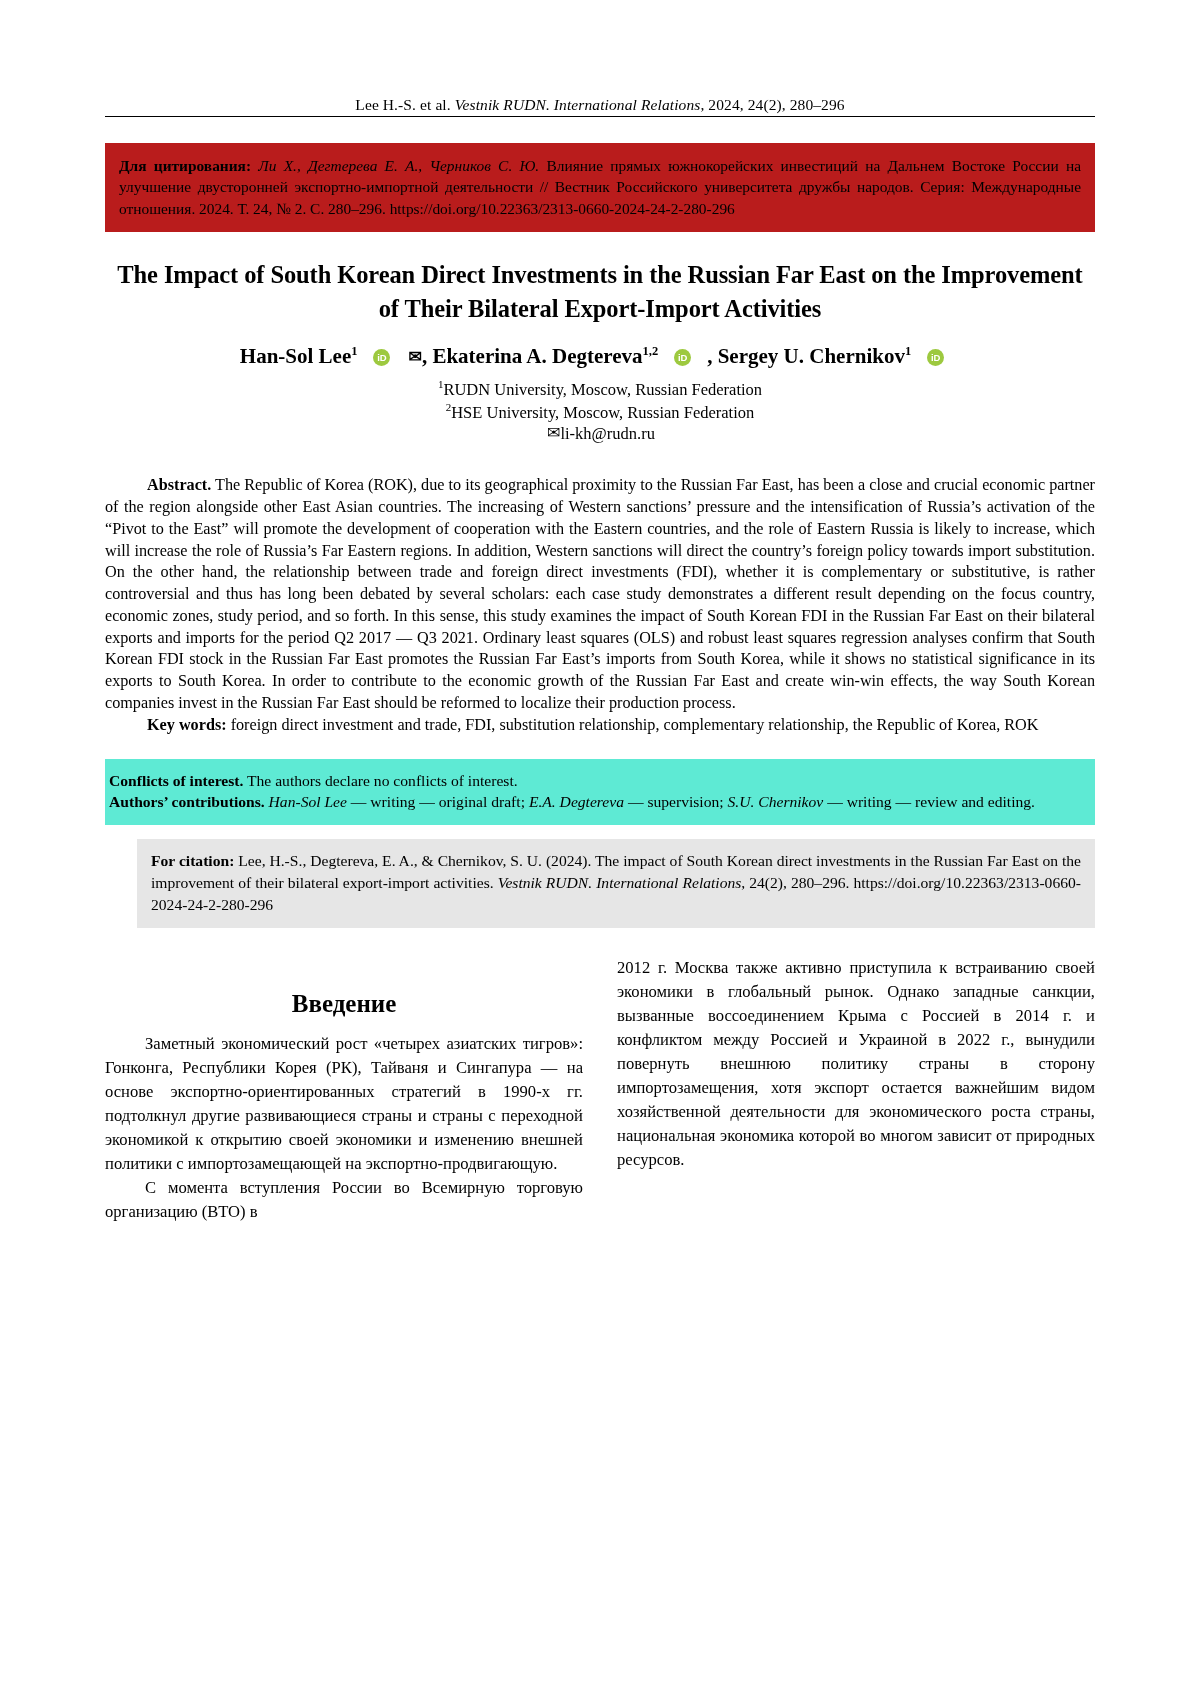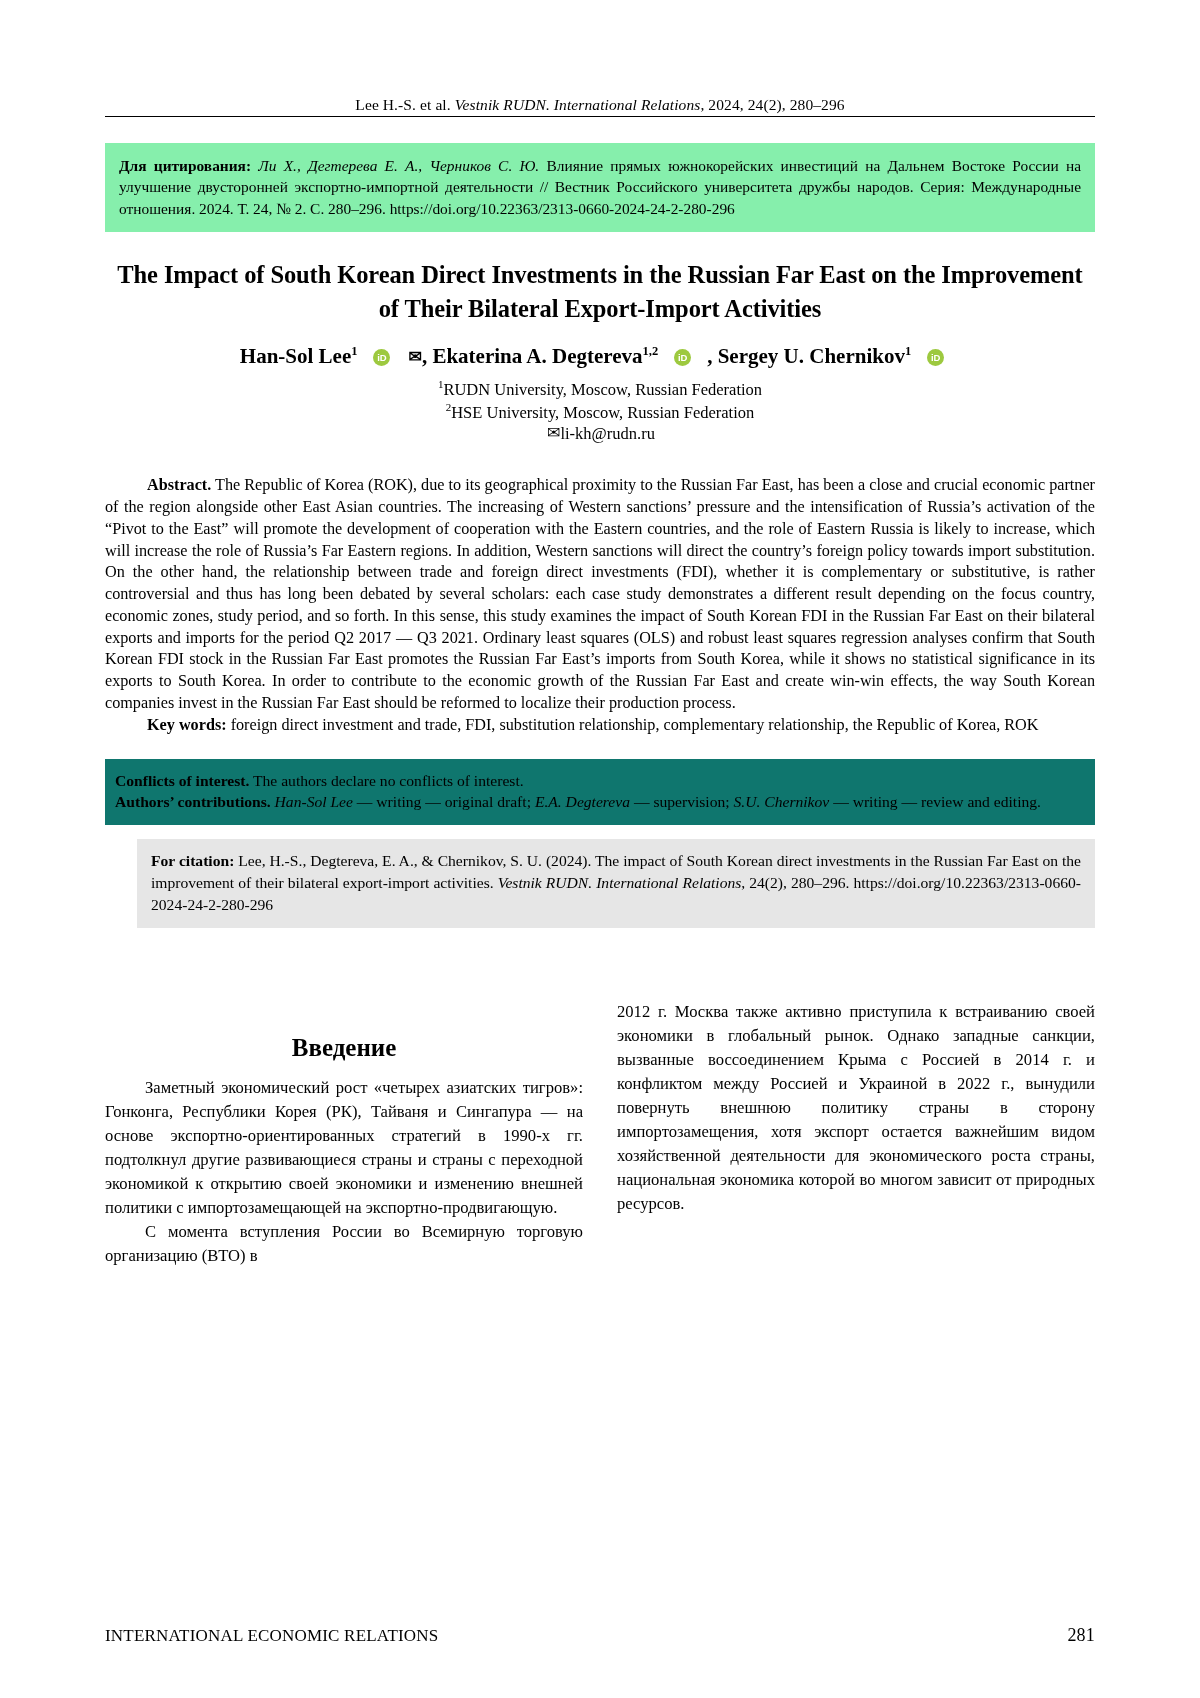--- a/index.html
+++ b/index.html
@@ -25,21 +25,21 @@
     text-align: center;
     font-size: 15.5px;
     padding-bottom: 2px;
     border-bottom: 1.1px solid #000;
     margin-bottom: 26px;
     letter-spacing: 0.1px;
   }
   .running-head .ital { font-style: italic; }
 
   .gray-box {
-    background: #86efac;
+    background: #b91c1c;
     padding: 12px 14px 13px 14px;
     font-size: 15.4px;
     line-height: 1.38;
     text-align: justify;
     margin-bottom: 26px;
   }
   .gray-box b { font-weight: bold; }
   .gray-box .ital { font-style: italic; }
 
   h1.title {
@@ -100,22 +100,22 @@
   .keywords {
     font-size: 16.2px;
     line-height: 1.345;
     text-align: justify;
     text-indent: 42px;
     margin-top: 0;
   }
   .keywords b { font-weight: bold; }
 
   .gray-box2 {
-    background: #0f766e;
-    padding: 11px 14px 12px 10px;
+    background: #5eead4;
+    padding: 11px 14px 12px 4px;
     font-size: 15.6px;
     line-height: 1.4;
     text-align: justify;
     margin-top: 22px;
   }
   .gray-box2 p { margin: 0; }
   .gray-box2 b { font-weight: bold; }
   .gray-box2 .ital { font-style: italic; }
 
   .gray-box3 {
@@ -140,21 +140,20 @@
   .columns {
     display: flex;
     gap: 34px;
     margin-top: 28px;
   }
   .col {
     flex: 1 1 0;
     font-size: 16.6px;
     line-height: 1.45;
     text-align: justify;
-    margin-top: 44px;
   }
   .col p { margin: 0; text-indent: 40px; }
 
   .footer {
     position: absolute;
     left: 105px;
     right: 105px;
     bottom: 52px;
     display: flex;
     justify-content: space-between;
@@ -217,18 +216,14 @@
     <div class="col">
       <div class="section-head">Введение</div>
       <p>Заметный экономический рост «четырех азиатских тигров»: Гонконга, Республики Корея (РК), Тайваня и Сингапура — на основе экспортно-ориентированных стратегий в 1990-х гг. подтолкнул другие развивающиеся страны и страны с переходной экономикой к открытию своей экономики и изменению внешней политики с импортозамещающей на экспортно-продвигающую.</p>
       <p>С момента вступления России во Всемирную торговую организацию (ВТО) в</p>
     </div>
     <div class="col">
       <p style="text-indent:0">2012 г. Москва также активно приступила к встраиванию своей экономики в глобальный рынок. Однако западные санкции, вызванные воссоединением Крыма с Россией в 2014 г. и конфликтом между Россией и Украиной в 2022 г., вынудили повернуть внешнюю политику страны в сторону импортозамещения, хотя экспорт остается важнейшим видом хозяйственной деятельности для экономического роста страны, национальная экономика которой во многом зависит от природных ресурсов.</p>
     </div>
   </div>
 
-  <div class="footer">
-    <span>INTERNATIONAL ECONOMIC RELATIONS</span>
-    <span class="pageno">281</span>
-  </div>
 
 </div>
 
 </body></html>

